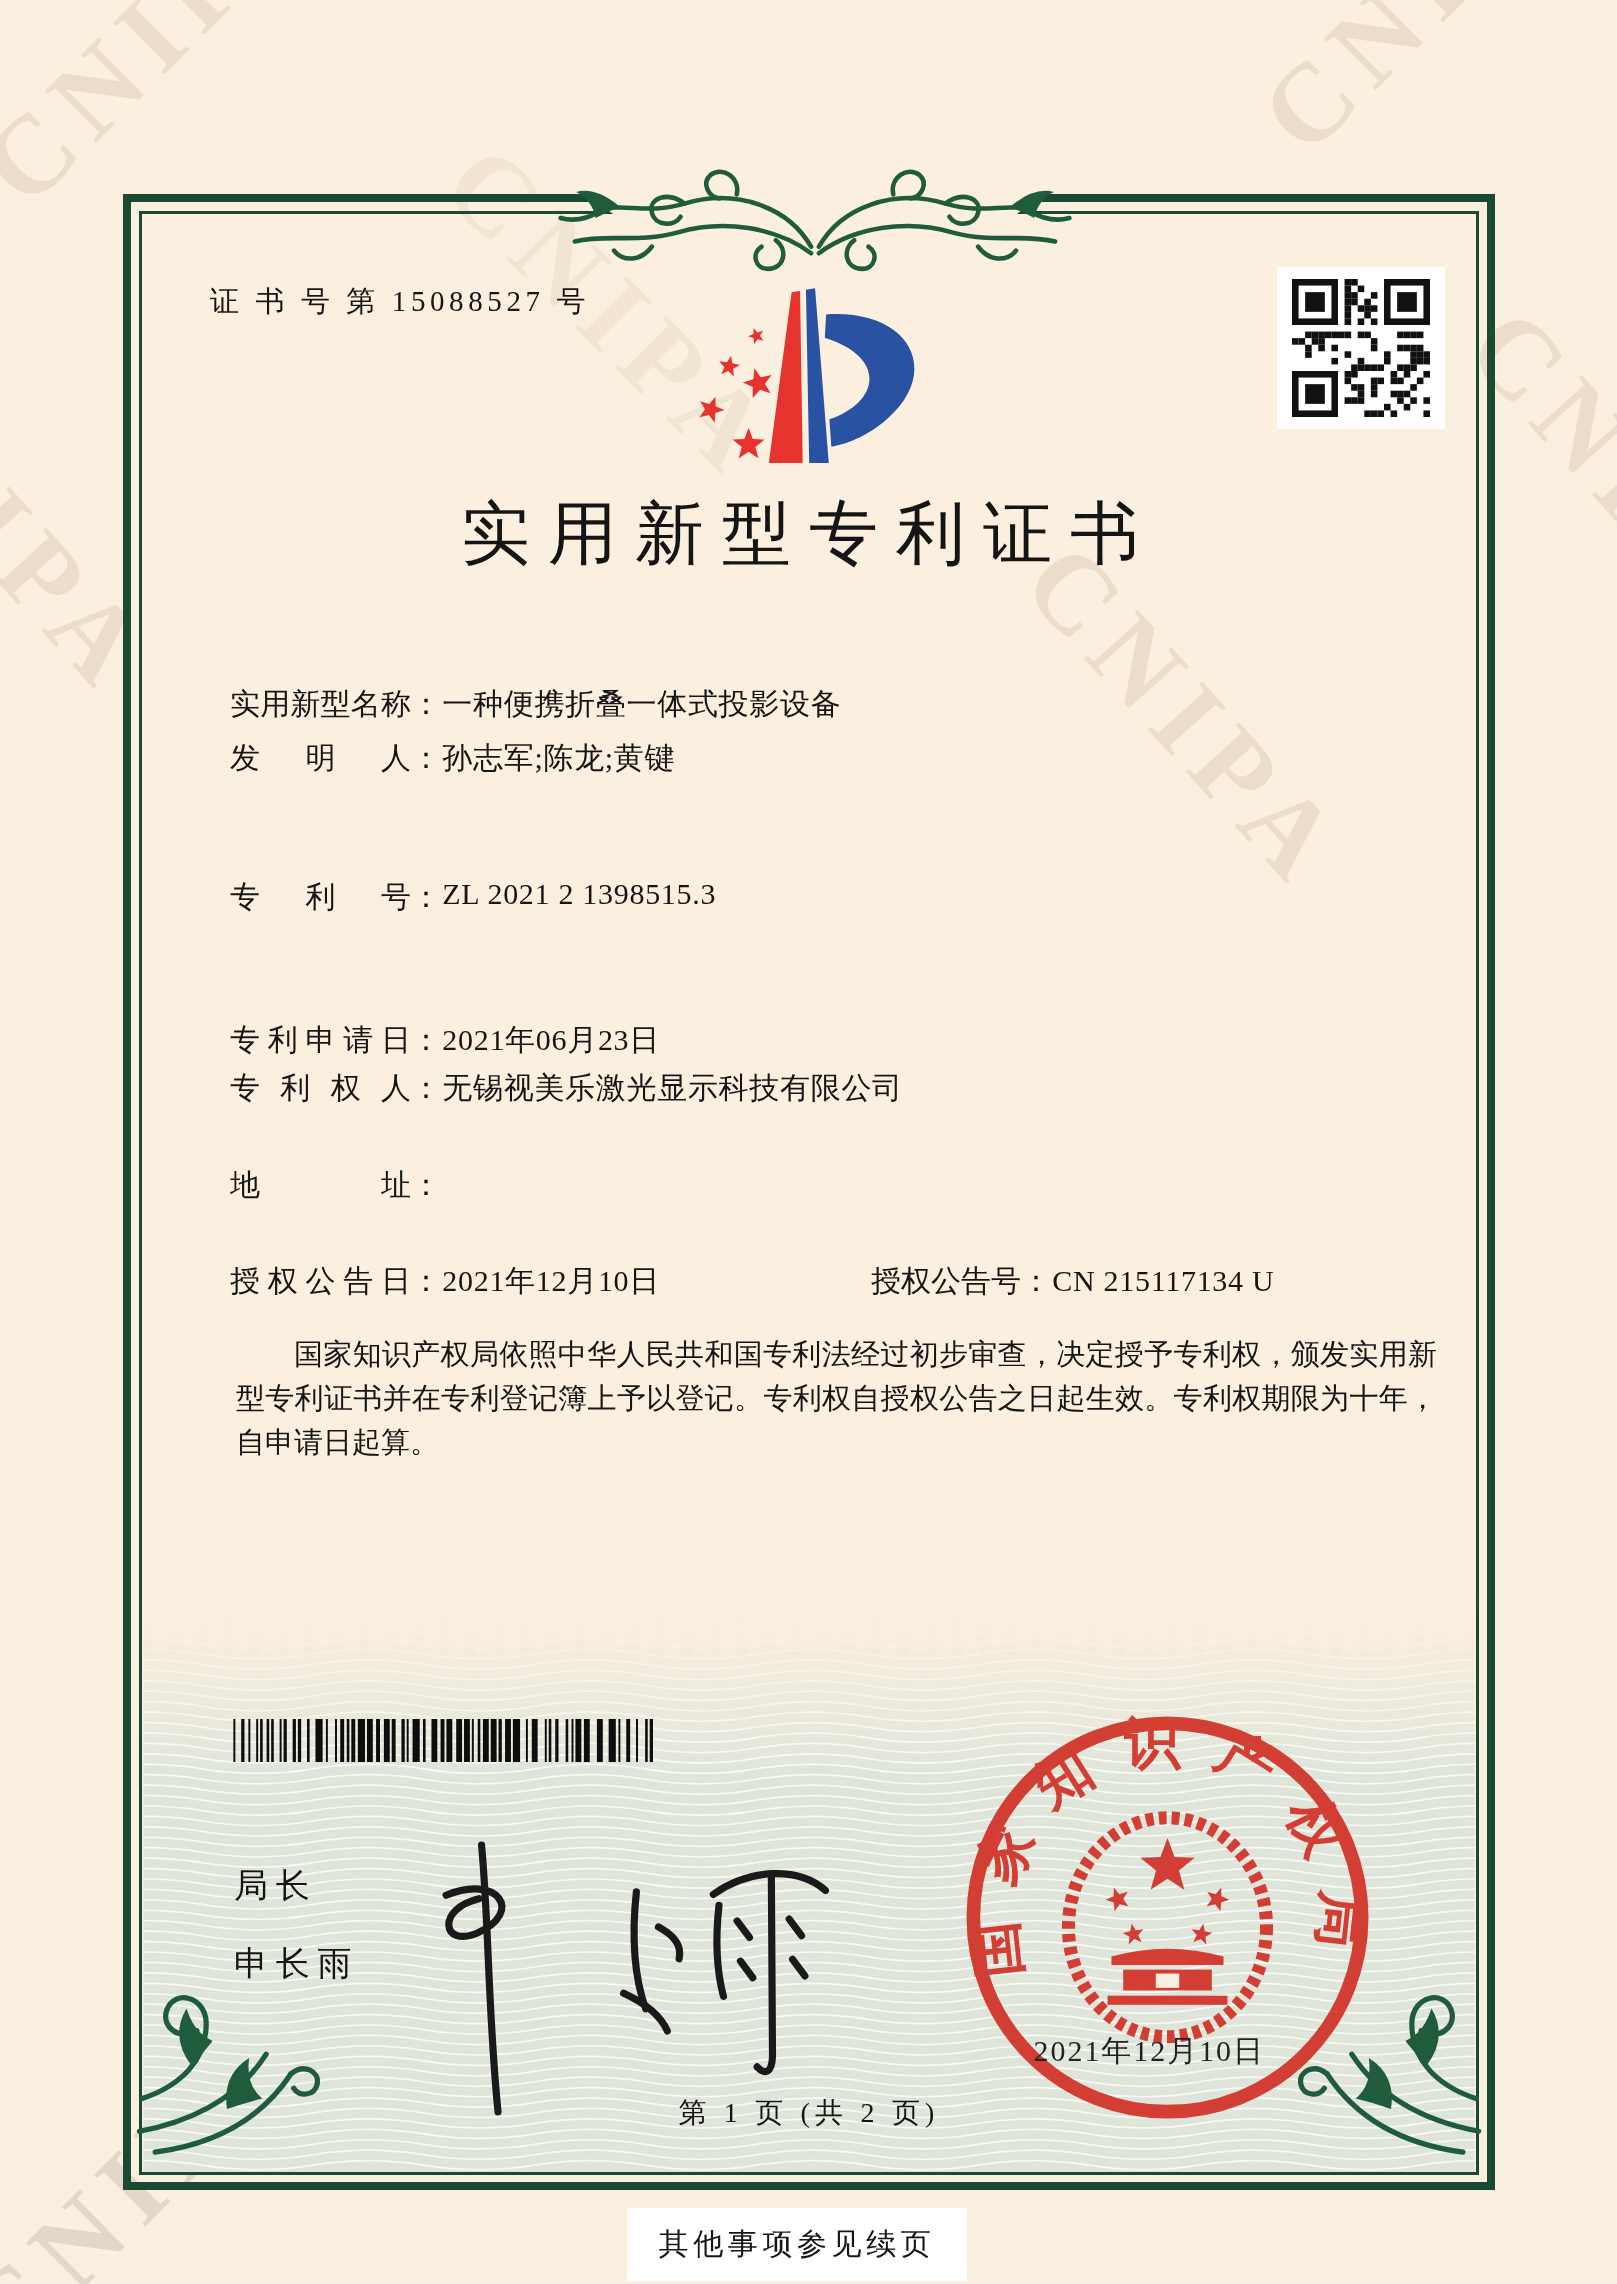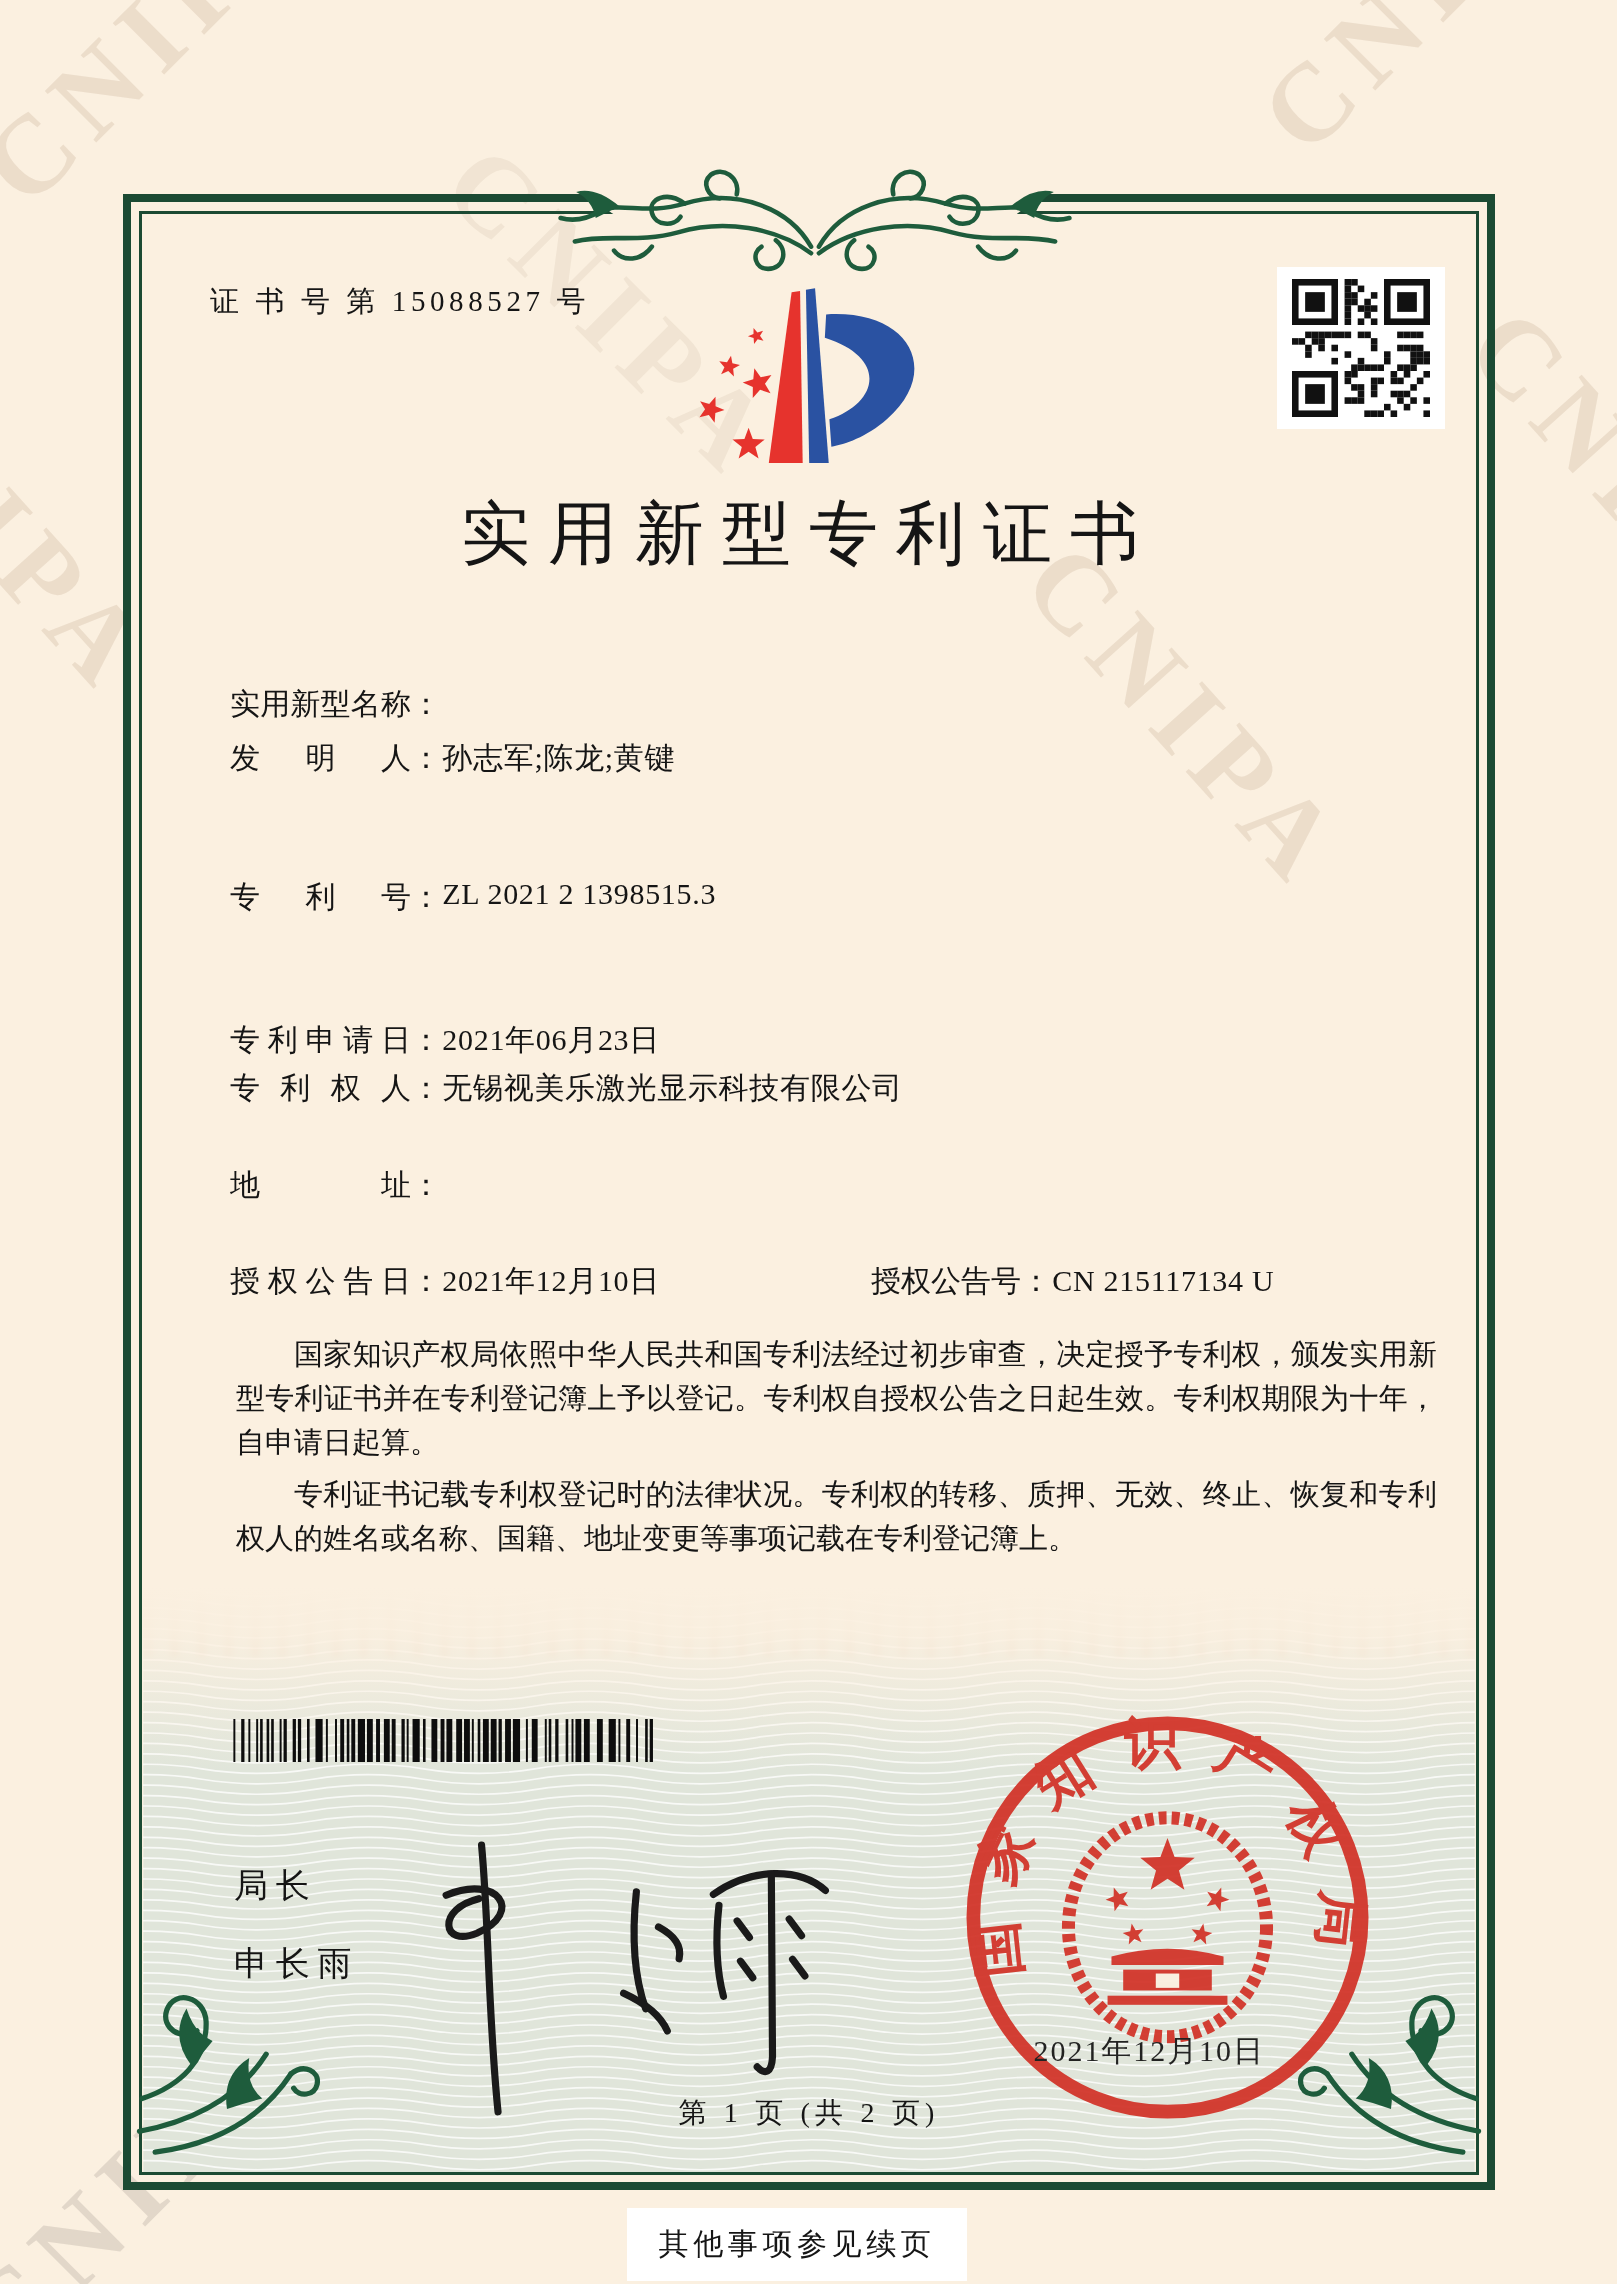--- a/index.html
+++ b/index.html
@@ -330,20 +330,21 @@
         <rect x="200" y="200" width="10" height="10"></rect>
       </g>
   </svg>
 </div>
 
 <div class="abs title">实用新型专利证书</div>
 
 <div class="row r1">
   <span class="lab">实用新型名称</span>
     <span class="colon">：</span>
+    <span class="val">一种便携折叠一体式投影设备</span>
 </div>
 <div class="row r2">
   <span class="lab">发明人</span>
     <span class="colon">：</span>
     <span class="val">孙志军;陈龙;黄键</span>
 </div>
 <div class="row r3">
   <span class="lab">专利号</span>
     <span class="colon">：</span>
     <span class="val">ZL 2021 2 1398515.3</span>
@@ -367,21 +368,20 @@
   <span class="lab">授权公告日</span>
     <span class="colon">：</span>
     <span class="val">2021年12月10日</span>
 </div>
 <div class="grant2">
   <span>授权公告号</span><span>：</span><span class="val">CN 215117134 U</span>
 </div>
 
 <div class="abs body-text">
   <p>国家知识产权局依照中华人民共和国专利法经过初步审查，决定授予专利权，颁发实用新型专利证书并在专利登记簿上予以登记。专利权自授权公告之日起生效。专利权期限为十年，自申请日起算。</p>
-  <p>专利证书记载专利权登记时的法律状况。专利权的转移、质押、无效、终止、恢复和专利权人的姓名或名称、国籍、地址变更等事项记载在专利登记簿上。</p>
 </div>
 
 <svg class="abs barcode" id="barcode-svg" width="421" height="43" viewBox="0 0 645 66">
   <g id="bars" fill="#0d0d0d">
       <rect x="0" y="0" width="3" height="66"></rect>
       <rect x="12" y="0" width="5" height="66"></rect>
       <rect x="23" y="0" width="3" height="66"></rect>
       <rect x="35" y="0" width="3" height="66"></rect>
       <rect x="41" y="0" width="4" height="66"></rect>
       <rect x="51" y="0" width="4" height="66"></rect>

